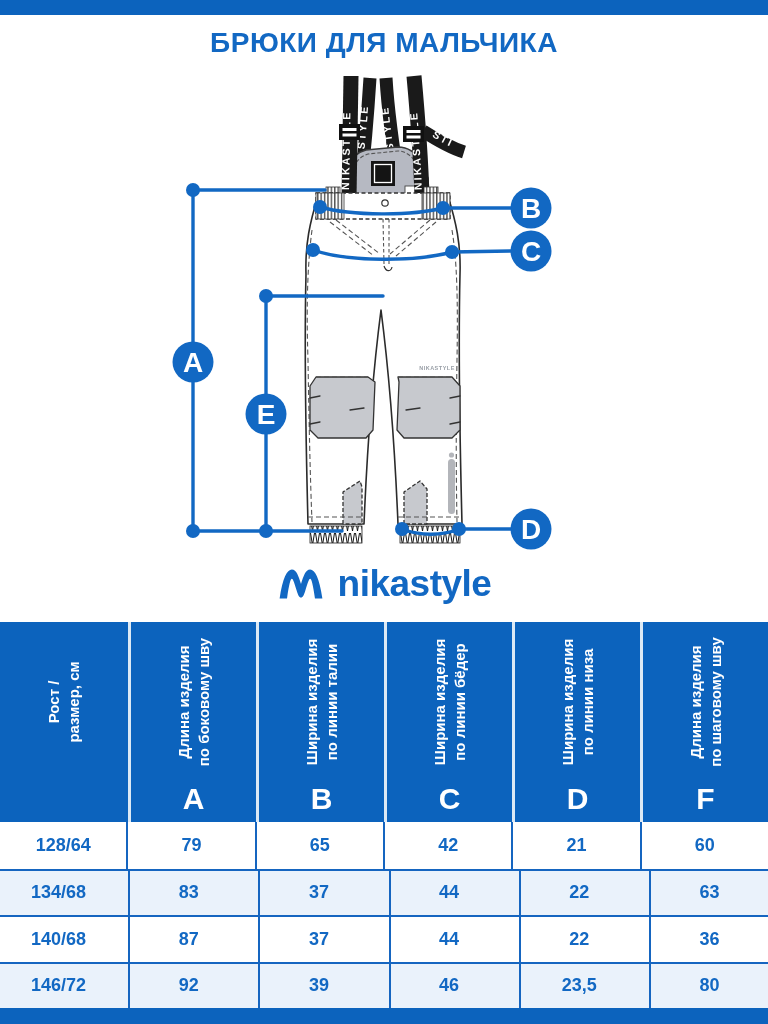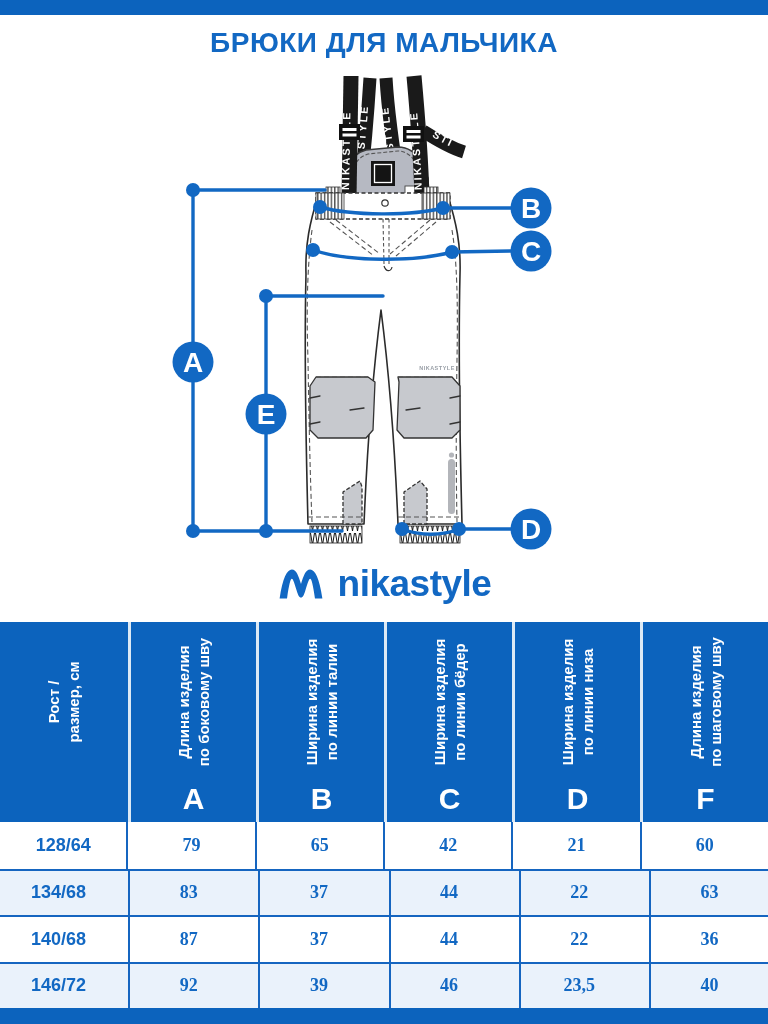--- a/index.html
+++ b/index.html
@@ -25,21 +25,21 @@
   .th-rot{position:absolute;left:50%;top:40%;transform:translate(-50%,-50%) rotate(-90deg);
           white-space:nowrap;color:#fff;font-weight:bold;font-size:15px;line-height:20px;
           text-align:center;}
   .th-letter{position:absolute;bottom:6px;left:0;width:100%;text-align:center;color:#fff;
              font-size:30px;font-weight:bold;}
   .trow{display:flex;height:46.5px;box-sizing:border-box;}
   .trow + .trow{border-top:2.5px solid var(--border);gap:11px;}
   .trow.alt{background:var(--row-alt);}
   .td{flex:1;display:flex;align-items:center;justify-content:center;
       font-size:18px;font-weight:bold;color:var(--blue);}
-  .td + .td{border-left:2px solid var(--border);font-family:Liberation Serif, serif;}
+  .td + .td{border-left:2px solid var(--border);}
   
   .ann-line{stroke:var(--blue);stroke-width:3.4;fill:none;stroke-linecap:round;}
   .ann-dot{fill:var(--blue);}
   .ann-circle{fill:var(--blue);}
   .ann-letter{fill:#fff;font-family:"Liberation Sans",sans-serif;font-size:28px;
               font-weight:bold;text-anchor:middle;}
   .strap{stroke:#1a1a1a;fill:none;}
   .strap-text{fill:#fff;font-family:"Liberation Sans",sans-serif;font-size:10.5px;
               font-weight:bold;letter-spacing:2.2px;}
   .outline{fill:#fff;stroke:#2b2b2b;stroke-width:1.6;stroke-linejoin:round;}
@@ -295,18 +295,18 @@
       <div class="td">44</div>
       <div class="td">22</div>
       <div class="td">36</div>
     </div>
     <div class="trow alt">
       <div class="td">146/72</div>
       <div class="td">92</div>
       <div class="td">39</div>
       <div class="td">46</div>
       <div class="td">23,5</div>
-      <div class="td">40</div>
+      <div class="td">80</div>
     </div>
   </div>
 
   <div class="bar-bottom"></div>
 </div>
 
 </body></html>

